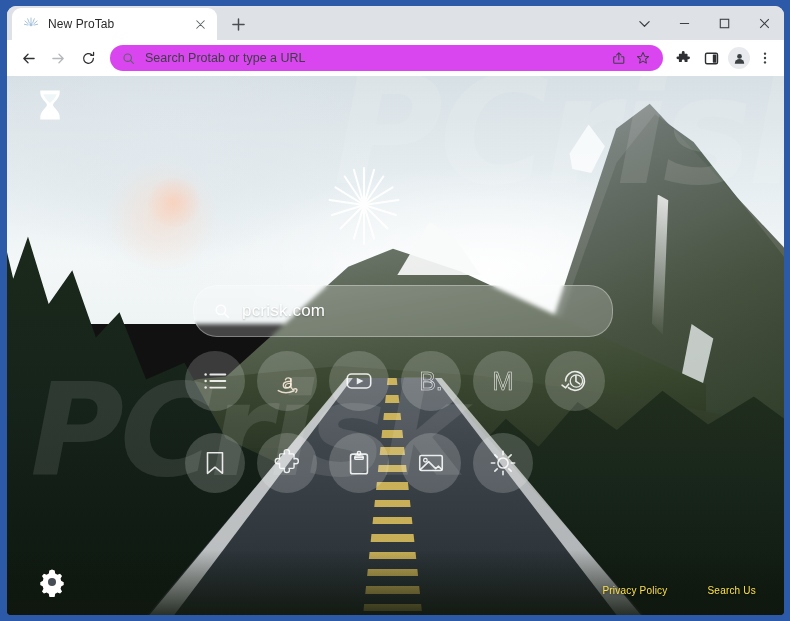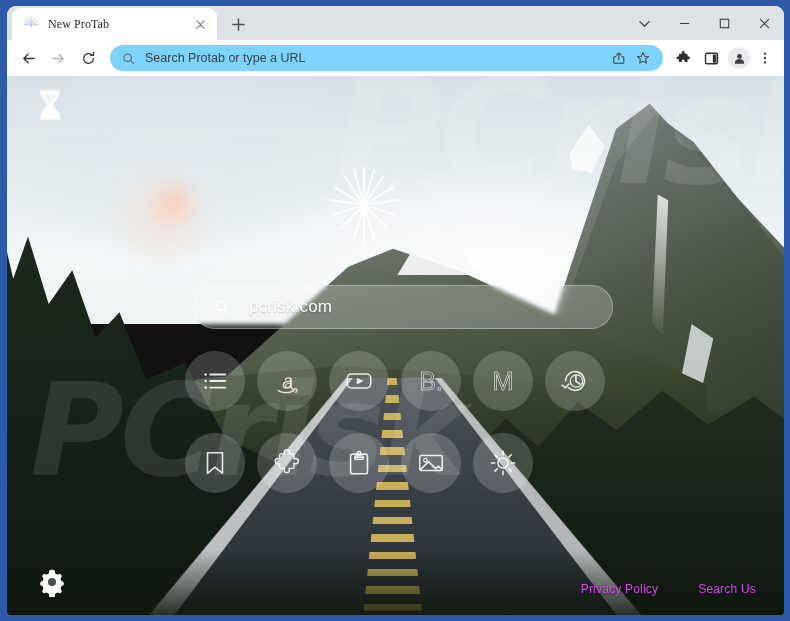--- a/index.html
+++ b/index.html
@@ -30,21 +30,20 @@
     display: flex; align-items: flex-end;
   }
   .tab {
     position: relative; margin-left: 5px;
     width: 205px; height: 32px;
     background: #fff;
     border-radius: 9px 9px 0 0;
     display: flex; align-items: center;
     padding: 0 8px 0 11px;
     gap: 9px;
-    font-family: Liberation Serif, serif;
   }
   .tab-favicon { width: 16px; height: 16px; flex: 0 0 16px; display: block; }
   .tab-title {
     flex: 1; font-size: 12px; color: #2b2b2b;
     white-space: nowrap; overflow: hidden; text-overflow: ellipsis;
     letter-spacing: .1px;
   }
   .tab-close {
     width: 17px; height: 17px; flex: 0 0 17px;
     display: flex; align-items: center; justify-content: center;
@@ -79,21 +78,21 @@
     width: 28px; height: 28px; flex: 0 0 28px;
     display: flex; align-items: center; justify-content: center;
     border-radius: 50%; color: #2f3033;
   }
   .tb-btn.nav { width: 30px; flex: 0 0 30px; }
   .tb-btn.disabled { color: #b4b7bb; }
   .tb-btn svg { width: 15px; height: 15px; }
 
   #omnibox {
     flex: 1; height: 26px; margin: 0 6px 0 7px;
-    background: #7dd3fc; border-radius: 14px;
+    background: #d946ef; border-radius: 14px;
     display: flex; align-items: center; padding: 0 9px 0 12px;
     gap: 10px; min-width: 0;
   }
   #omnibox .om-search { width: 13px; height: 13px; flex: 0 0 13px; color: #5f6368; }
   #omnibox .om-text {
     flex: 1; font-size: 12.5px; color: #3c4043;
     white-space: nowrap; overflow: hidden; text-overflow: ellipsis;
   }
   .om-right { display: flex; align-items: center; gap: 2px; }
   .om-ic { width: 22px; height: 22px; display: flex; align-items: center;
@@ -230,25 +229,25 @@
   
   #nt { position: absolute; inset: 0; }
 
   #hourglass {
     position: absolute; left: 28px; top: 12px;
     width: 30px; height: 34px; color: #fff;
   }
 
   #searchbar {
     position: absolute; left: 186px; top: 209px;
-    width: 420px; height: 44px;
+    width: 420px; height: 52px;
     background: rgba(255,255,255,.22);
     border: 1px solid rgba(255,255,255,.33);
     border-radius: 24px;
-    display: flex; align-items: center; gap: 19px; padding: 0 20px;
+    display: flex; align-items: center; gap: 12px; padding: 0 20px;
     backdrop-filter: blur(2px);
   }
   #searchbar .sb-ic { width: 16px; height: 16px; flex: 0 0 16px; color: rgba(255,255,255,.95); }
   #searchbar .sb-text {
     flex: 1; font-size: 17px; color: #fff; letter-spacing: .2px;
     text-shadow: 0 1px 2px rgba(0,0,0,.25);
     white-space: nowrap; overflow: hidden; text-overflow: ellipsis;
   }
 
   #tiles {
@@ -277,21 +276,21 @@
 
   #gear {
     position: absolute; left: 30px; bottom: 18px;
     width: 30px; height: 30px; color: #fff;
   }
   #footer {
     position: absolute; right: 28px; bottom: 19px;
     display: flex; gap: 40px; align-items: center;
   }
   #footer a {
-    font-size: 12px; color: #d946ef; text-decoration: none;
+    font-size: 10px; color: #fde047; text-decoration: none;
     text-shadow: 0 1px 3px rgba(0,0,0,.55); letter-spacing: .2px; text-align: right;
   }
 </style>
 </head>
 <body>
 
 <div id="window">
   <div id="chrome">
 
     <div id="tabstrip">

